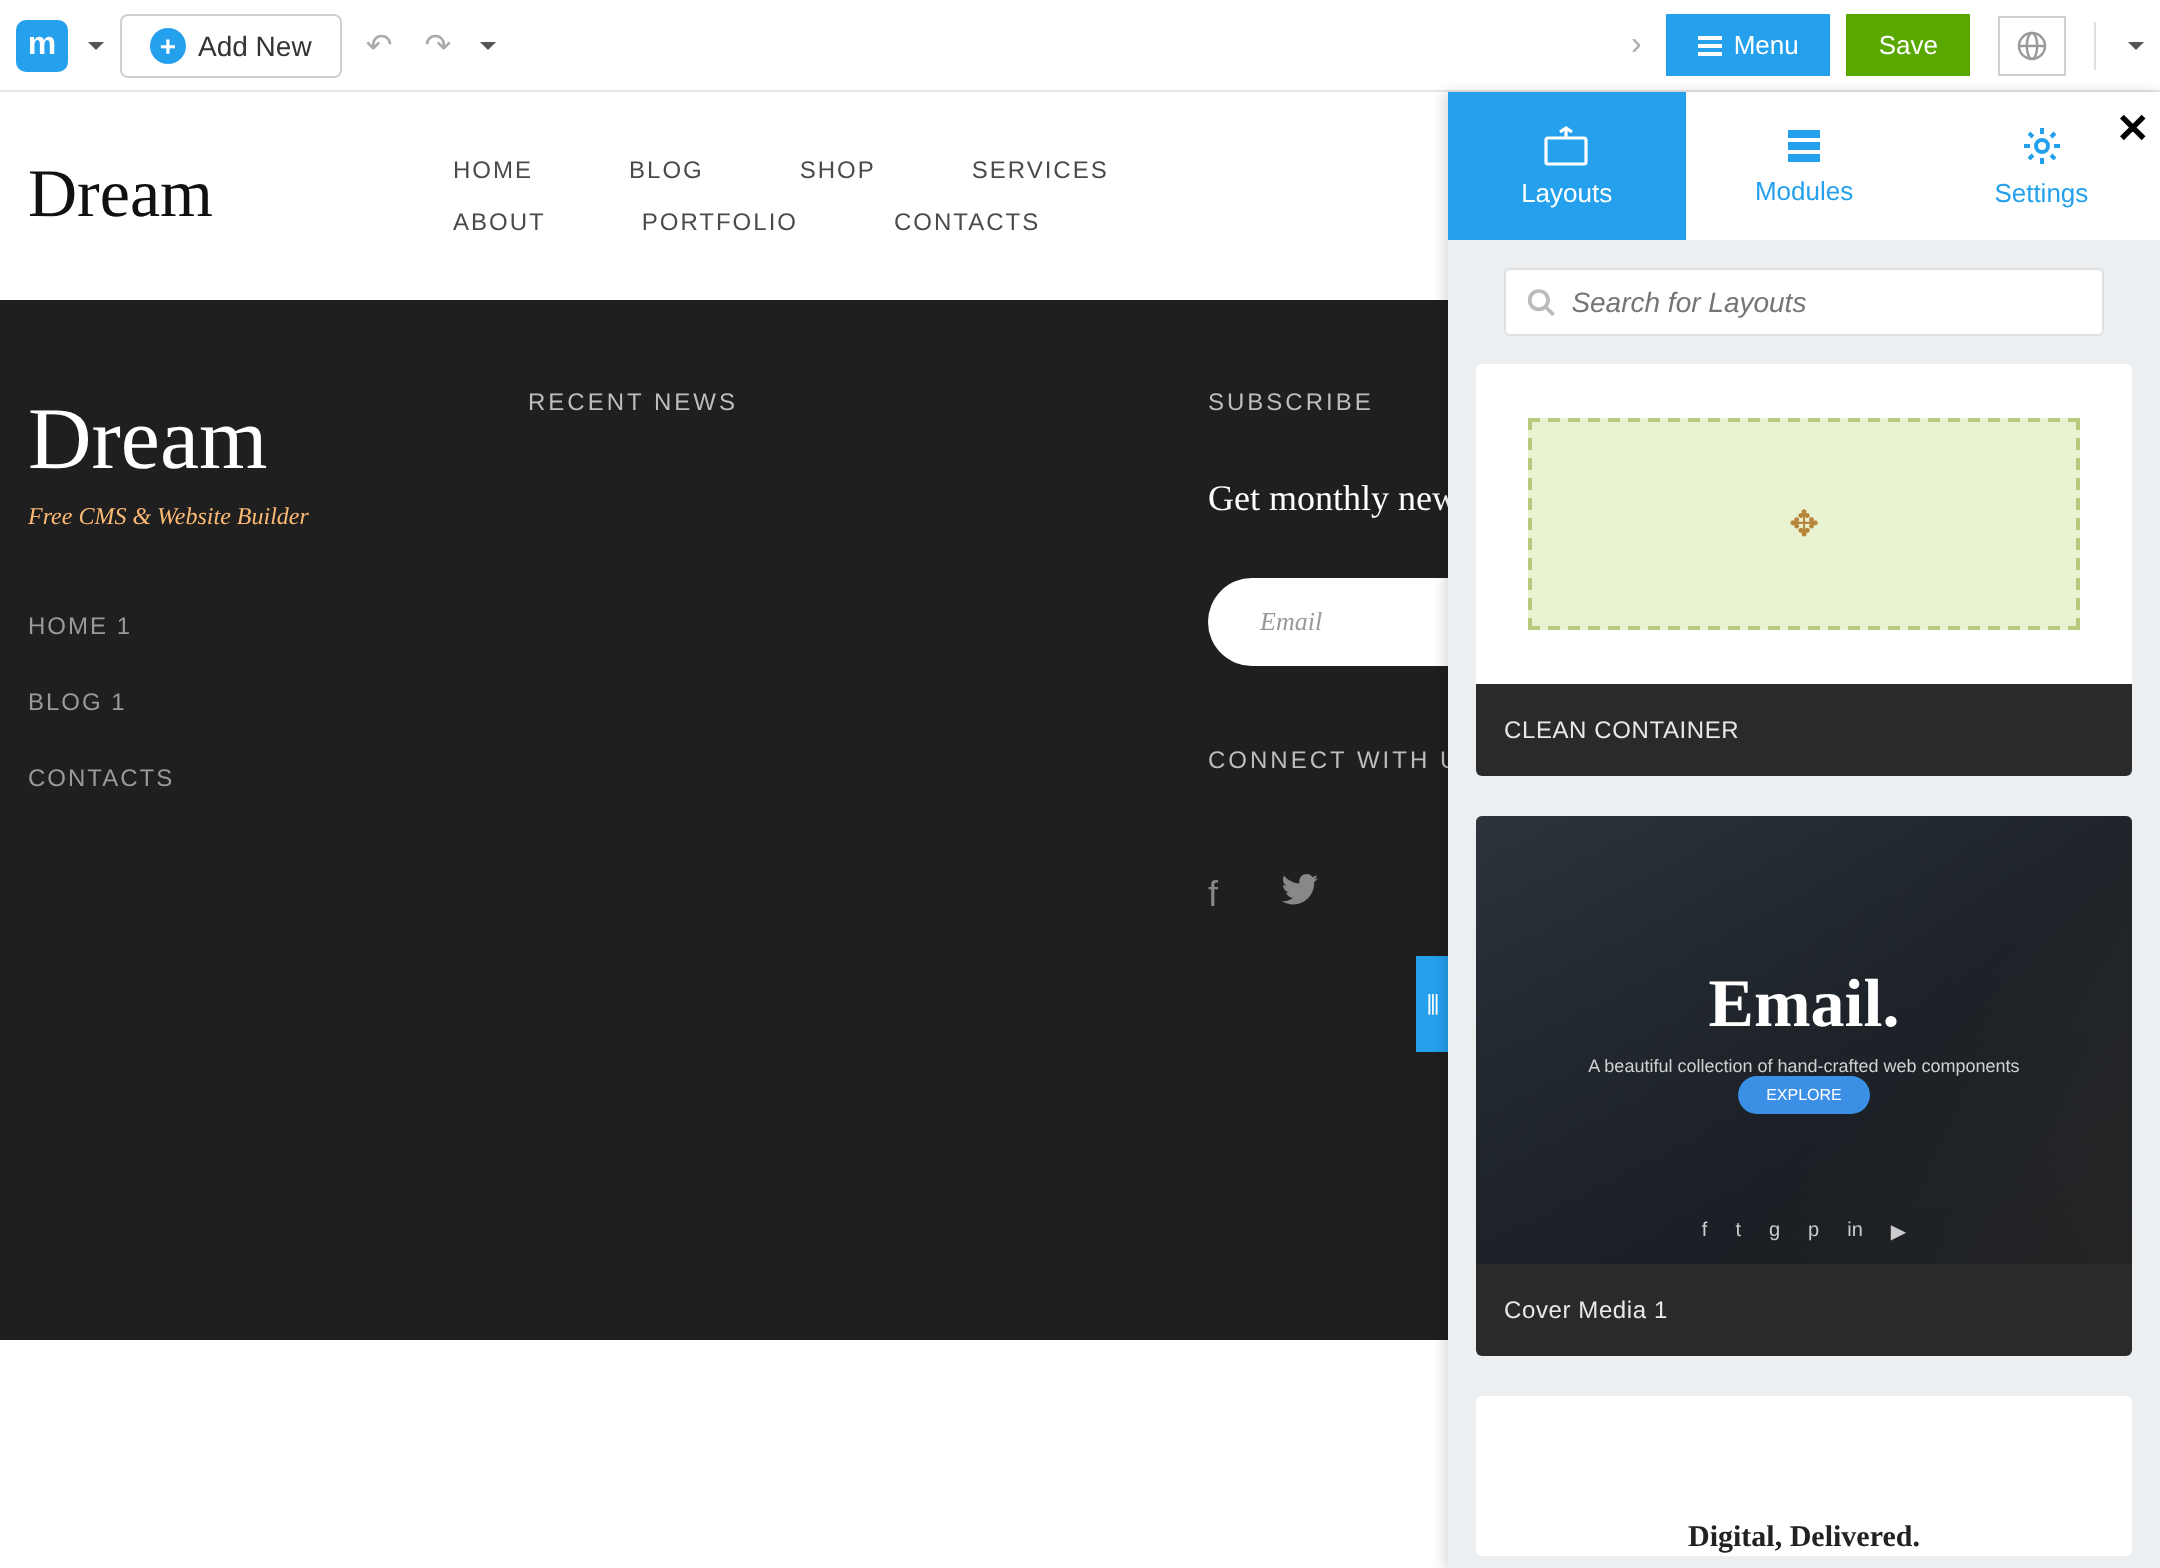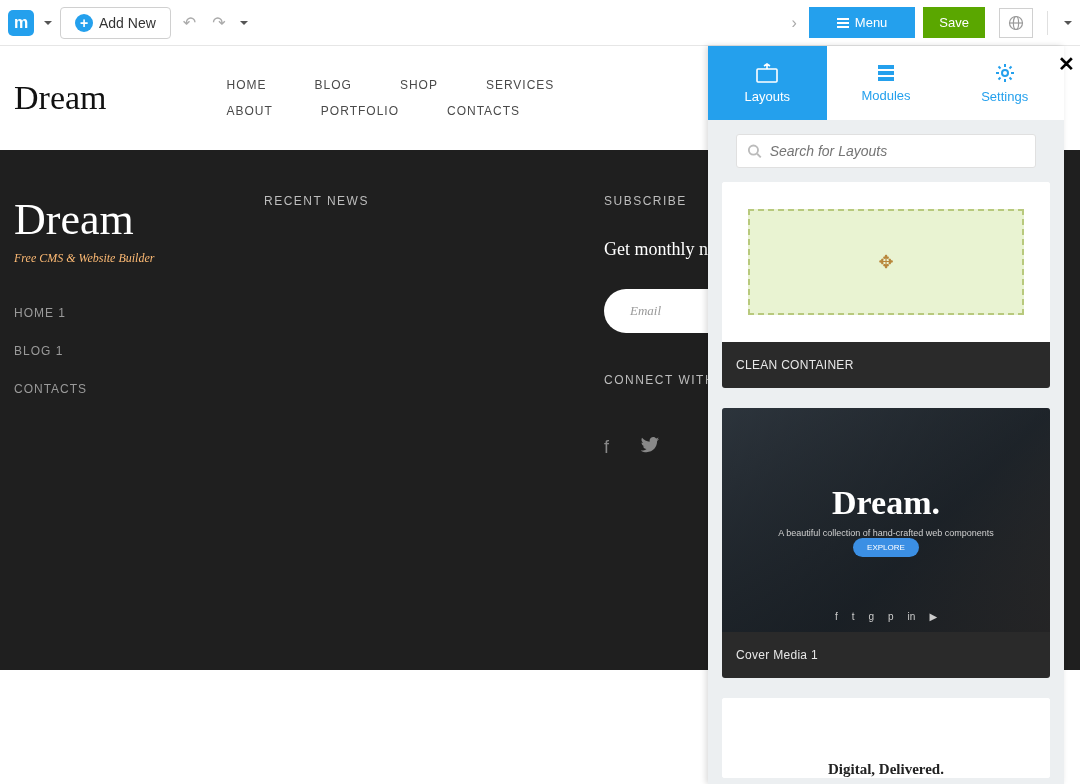--- a/index.html
+++ b/index.html
@@ -48,21 +48,21 @@
   .plus-circ {
     width:18px;height:18px;border-radius:50%;
     background:#24a0ed;color:#fff;display:flex;align-items:center;justify-content:center;
     font-weight:bold;font-size:14px;line-height:1;
   }
   .tb-icon {
     color:#aaa;font-size:16px;cursor:pointer;padding:4px;
   }
   .tb-spacer { flex:1; }
   .btn-menu {
-    background:#24a0ed;color:#fff;border:none;padding:8px 28px;
+    background:#24a0ed;color:#fff;border:none;padding:8px 16px;
     font-size:13px;display:flex;align-items:center;gap:6px;cursor:pointer;
   }
   .burger { display:flex;flex-direction:column;gap:2px; }
   .burger span { width:12px;height:2px;background:#fff; }
   .btn-save {
     background:#5aa700;color:#fff;border:none;padding:8px 16px;
     font-size:13px;cursor:pointer;
   }
   .globe-btn {
     border:1px solid #d0d0d0;padding:6px 8px;color:#888;background:#fff;cursor:pointer;margin-left:6px;
@@ -135,21 +135,21 @@
   .social-row { display:flex;gap:32px;margin-top:22px;color:#888;font-size:18px; }
 
   .drag-handle {
     position:absolute;left:708px;top:432px;width:16px;height:48px;
     background:#24a0ed;display:flex;align-items:center;justify-content:center;
     color:#fff;font-size:11px;letter-spacing:-1px;cursor:ew-resize;
   }
 
   
   .side-panel {
-    position:absolute;top:46px;right:16px;bottom:0;width:356px;
+    position:absolute;top:46px;right:0;bottom:0;width:356px;
     background:#eceff1;display:flex;flex-direction:column;
     box-shadow:-2px 0 6px rgba(0,0,0,.15);
   }
   .side-close {
     position:absolute;top:52px;right:2px;width:20px;height:20px;
     font-size:20px;font-weight:bold;cursor:pointer;color:#000;z-index:5;
   }
   .panel-tabs {
     display:flex;height:74px;background:#fff;
   }
@@ -376,21 +376,21 @@
 
     <div class="card">
       <div class="card-thumb thumb-clean">
         <div class="cc-box">✥</div>
       </div>
       <div class="card-label">CLEAN CONTAINER</div>
     </div>
 
     <div class="card">
       <div class="card-thumb thumb-cover">
-        <div class="cover-title">Dream.</div>
+        <div class="cover-title">Email.</div>
         <div class="cover-sub">A beautiful collection of hand-crafted web components</div>
         <div class="cover-btn">EXPLORE</div>
         <div class="cover-social">
           <span>f</span>
             <span>t</span>
             <span>g</span>
             <span>p</span>
             <span>in</span>
             <span>▶</span>
         </div>

